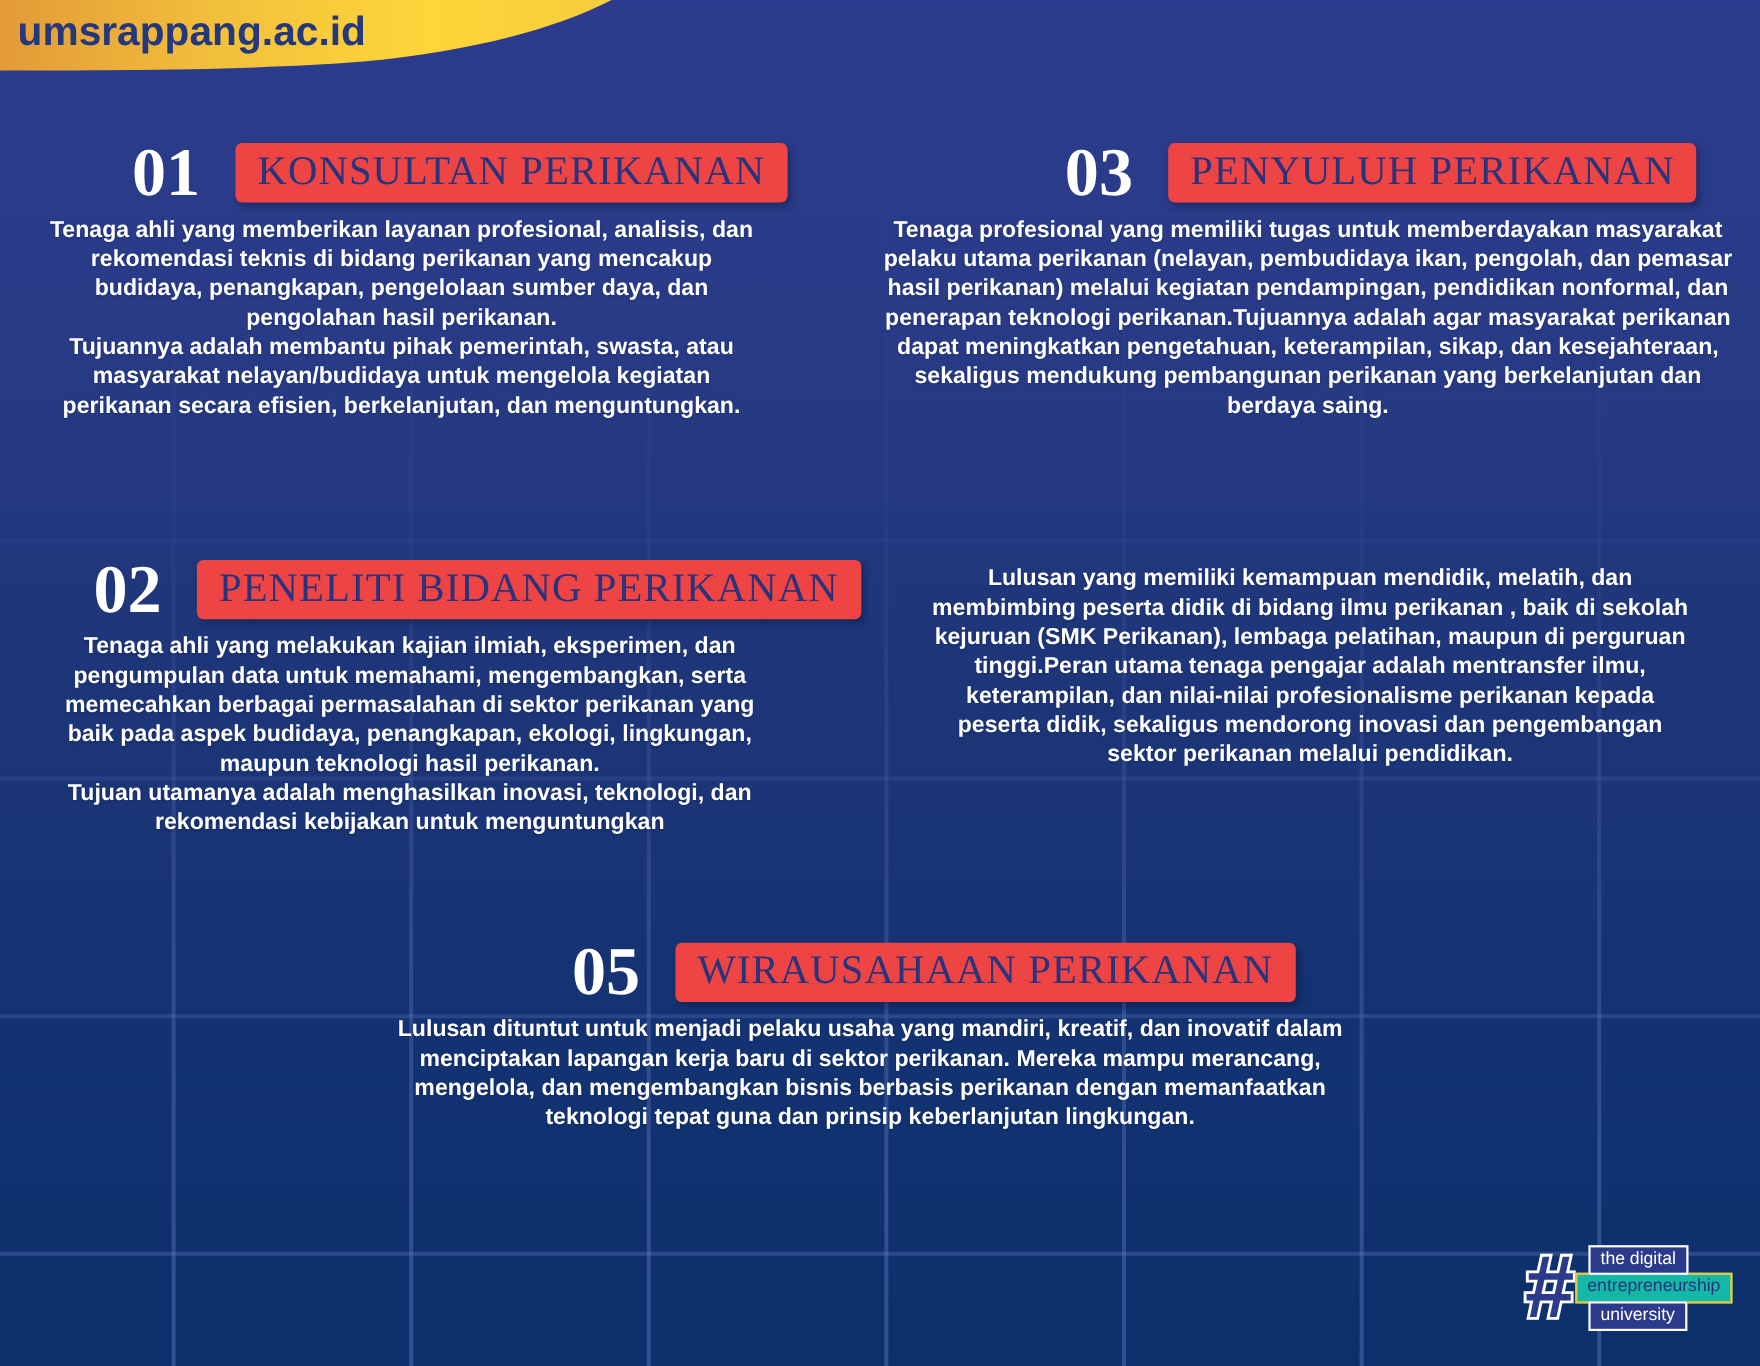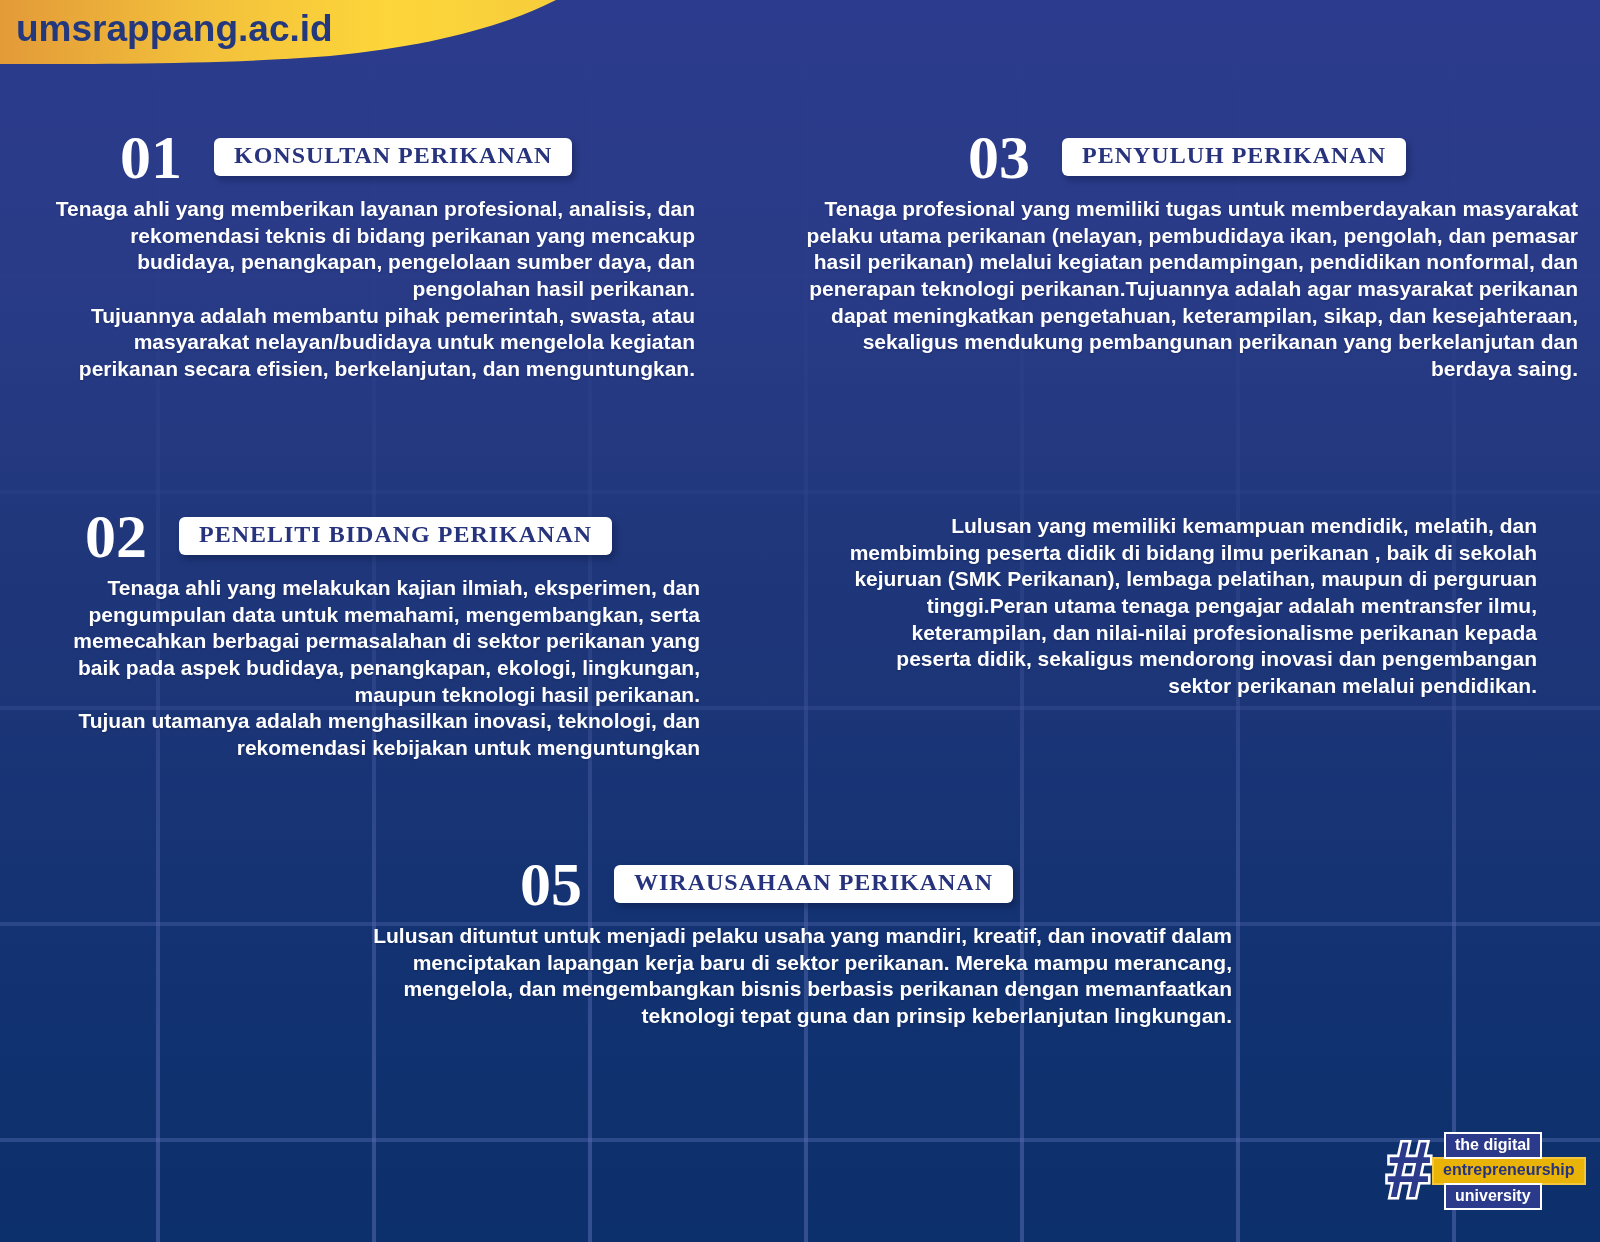--- a/index.html
+++ b/index.html
@@ -29,54 +29,54 @@
     position:absolute;left:16px;top:8px;
     font-size:37px;font-weight:700;color:#24387e;letter-spacing:0;
   }
   .section{position:absolute;}
   .sec-head{display:flex;align-items:center;gap:32px;}
   .num{
     font-family:"Liberation Serif", serif;font-weight:700;
     font-size:62px;line-height:1;color:#ffffff;
   }
   .badge{
-    background:#ffffff;color:#27337c;
-    font-family:"Liberation Serif", serif;font-weight:700;
-    font-size:24px;letter-spacing:1px;
+    background:#ef4444;color:#27337c;
+    font-family:"Liberation Serif", serif;font-weight:400;
+    font-size:37px;letter-spacing:1px;
     padding:4px 20px 7px;border-radius:6px;
     box-shadow:3px 4px 6px rgba(10,16,50,.35);
     white-space:nowrap;
   }
   .sec-body{
     margin-top:8px;color:#ffffff;font-weight:700;
-    font-size:21px;line-height:1.27;text-align:right;
+    font-size:21px;line-height:1.27;text-align:center;
     text-shadow:0 1px 2px rgba(10,16,50,.25);
   }
   .s1{left:35px;  top:126px; width:660px;}
   .s1 .sec-head{margin-left:85px;}
   .s2{left:45px;  top:505px; width:655px;}
   .s2 .sec-head{margin-left:40px;}
   .s3{left:800px; top:126px; width:778px;}
   .s3 .sec-head{margin-left:168px;}
   .s4{left:845px; top:505px; width:692px;}
   .s4 .sec-head{margin-left:140px;}
   .s5{left:350px; top:853px; width:882px;}
   .s5 .sec-head{margin-left:170px;}
   .logo{
     position:absolute;left:1366px;top:1132px;
     display:flex;align-items:center;
   }
   .hash-wrap{width:78px;height:78px;flex:0 0 auto;}
   .logo-labels{display:flex;flex-direction:column;margin-left:-12px;position:relative;}
   .lbl{
-    font-weight:700;font-size:16px;line-height:1.15;
+    font-weight:400;font-size:16px;line-height:1.15;
     padding:2px 9px 3px;width:max-content;
   }
   .lbl-blue{background:#2b3a8a;color:#ffffff;border:2px solid #ffffff;position:relative;z-index:2;margin-left:12px;}
-  .lbl-yellow{background:#eab308;color:#27337c;border:2px solid #f2c73e;margin-top:-2px;margin-bottom:-2px;z-index:1;}
+  .lbl-yellow{background:#14b8a6;color:#27337c;border:2px solid #f2c73e;margin-top:-2px;margin-bottom:-2px;z-index:1;}
 </style>
 </head>
 <body>
 
 <div class="bg"></div>
 <div class="grid"></div>
 <div class="gridfade"></div>
 
 <svg class="banner" viewBox="0 0 640 70" preserveAspectRatio="none">
   <defs>

